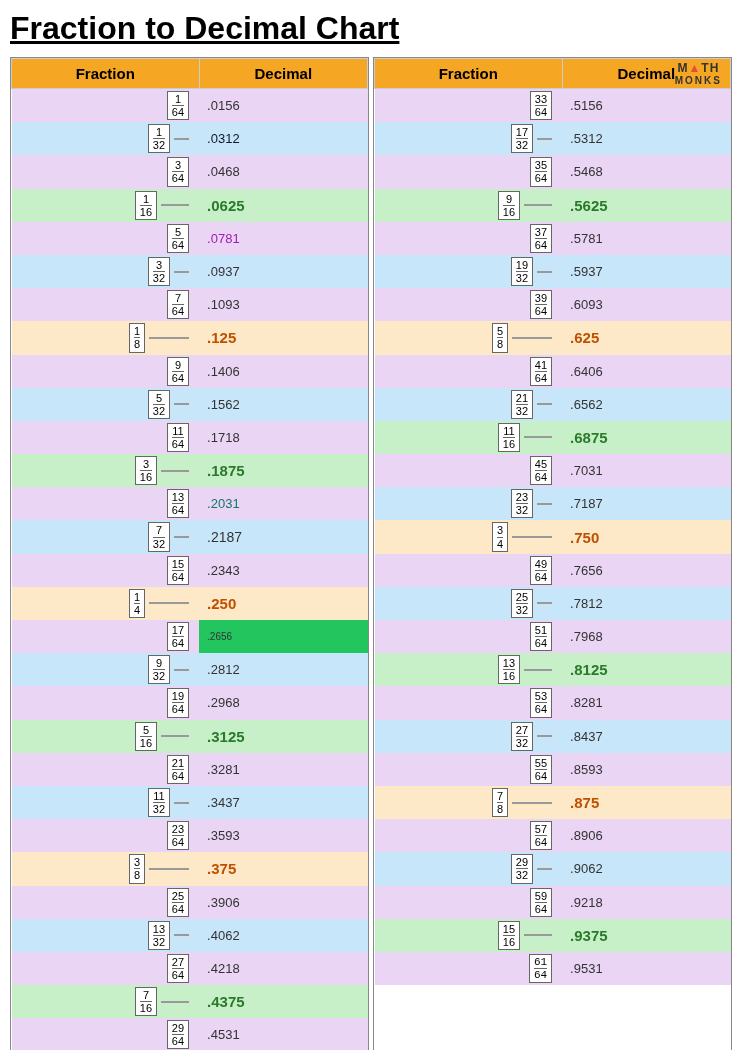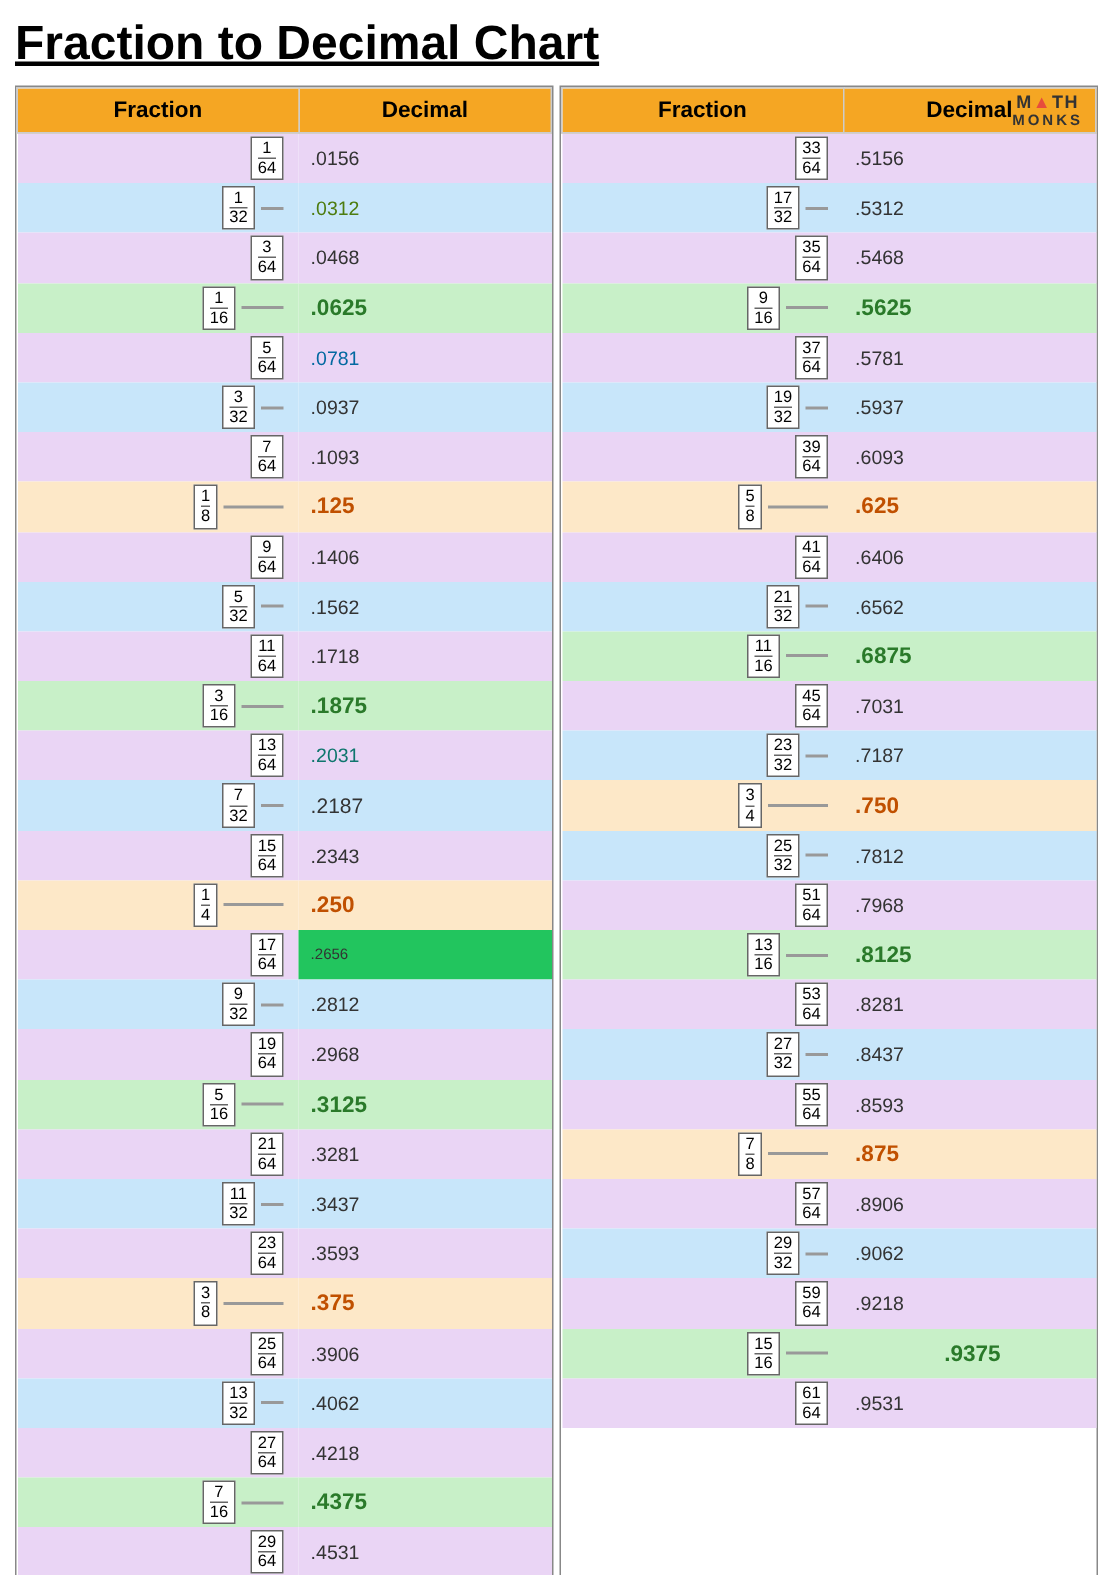--- a/index.html
+++ b/index.html
@@ -109,21 +109,21 @@
           <tr>
             <td style="background: rgb(200, 230, 250); text-align: right; padding-right: 10px; vertical-align: middle; height: 28px;">
               <div style="display: flex; align-items: center; justify-content: flex-end; gap: 4px;">
                 <span class="fraction-box">
     <span class="numer">1</span>
     <span class="denom">32</span>
   </span>
                 <span style="display: inline-block; width: 15px; height: 2px; background: rgb(153, 153, 153); vertical-align: middle;"></span>
               </div>
             </td>
-            <td style="background: rgb(200, 230, 250); text-align: left; padding-left: 8px; vertical-align: middle; color: #4d7c0f; font-weight: normal; font-size: 13px; margin-top: 48px;">.0312</td>
+            <td style="background: rgb(200, 230, 250); text-align: left; padding-left: 8px; vertical-align: middle; color: #0f172a; font-weight: normal; font-size: 13px; margin-top: 48px;">.0312</td>
           </tr>
           <tr>
             <td style="background: rgb(234, 213, 245); text-align: right; padding-right: 10px; vertical-align: middle; height: 28px;">
               <div style="display: flex; align-items: center; justify-content: flex-end; gap: 4px;">
                 <span class="fraction-box">
     <span class="numer">3</span>
     <span class="denom">64</span>
   </span>
               </div>
             </td>
@@ -143,21 +143,21 @@
           </tr>
           <tr>
             <td style="background: rgb(234, 213, 245); text-align: right; padding-right: 10px; vertical-align: middle; height: 28px;">
               <div style="display: flex; align-items: center; justify-content: flex-end; gap: 4px;">
                 <span class="fraction-box">
     <span class="numer">5</span>
     <span class="denom">64</span>
   </span>
               </div>
             </td>
-            <td style="background: rgb(234, 213, 245); text-align: left; padding-left: 8px; vertical-align: middle; color: #0369a1; font-weight: normal; font-size: 13px;">.0781</td>
+            <td style="background: rgb(234, 213, 245); text-align: left; padding-left: 8px; vertical-align: middle; color: #a21caf; font-weight: normal; font-size: 13px;">.0781</td>
           </tr>
           <tr>
             <td style="background: rgb(200, 230, 250); text-align: right; padding-right: 10px; vertical-align: middle; height: 28px;">
               <div style="display: flex; align-items: center; justify-content: flex-end; gap: 4px;">
                 <span class="fraction-box">
     <span class="numer">3</span>
     <span class="denom">32</span>
   </span>
                 <span style="display: inline-block; width: 15px; height: 2px; background: rgb(153, 153, 153); vertical-align: middle;"></span>
               </div>
@@ -597,20 +597,31 @@
                 <span class="fraction-box">
     <span class="numer">3</span>
     <span class="denom">4</span>
   </span>
                 <span style="display: inline-block; width: 40px; height: 2px; background: rgb(153, 153, 153); vertical-align: middle;"></span>
               </div>
             </td>
             <td style="background: rgb(253, 232, 200); text-align: left; padding-left: 8px; vertical-align: middle; color: rgb(192, 80, 0); font-weight: bold; font-size: 15px;">.750</td>
           </tr>
           <tr>
+            <td style="background: rgb(234, 213, 245); text-align: right; padding-right: 10px; vertical-align: middle; height: 28px;">
+              <div style="display: flex; align-items: center; justify-content: flex-end; gap: 4px;">
+                <span class="fraction-box">
+    <span class="numer">49</span>
+    <span class="denom">64</span>
+  </span>
+              </div>
+            </td>
+            <td style="background: rgb(234, 213, 245); text-align: left; padding-left: 8px; vertical-align: middle; color: rgb(51, 51, 51); font-weight: normal; font-size: 13px;">.7656</td>
+          </tr>
+          <tr>
             <td style="background: rgb(200, 230, 250); text-align: right; padding-right: 10px; vertical-align: middle; height: 28px;">
               <div style="display: flex; align-items: center; justify-content: flex-end; gap: 4px;">
                 <span class="fraction-box">
     <span class="numer">25</span>
     <span class="denom">32</span>
   </span>
                 <span style="display: inline-block; width: 15px; height: 2px; background: rgb(153, 153, 153); vertical-align: middle;"></span>
               </div>
             </td>
             <td style="background: rgb(200, 230, 250); text-align: left; padding-left: 8px; vertical-align: middle; color: rgb(51, 51, 51); font-weight: normal; font-size: 13px;">.7812</td>
@@ -721,24 +732,24 @@
           <tr>
             <td style="background: rgb(200, 240, 200); text-align: right; padding-right: 10px; vertical-align: middle; height: 28px;">
               <div style="display: flex; align-items: center; justify-content: flex-end; gap: 4px;">
                 <span class="fraction-box">
     <span class="numer">15</span>
     <span class="denom">16</span>
   </span>
                 <span style="display: inline-block; width: 28px; height: 2px; background: rgb(153, 153, 153); vertical-align: middle;"></span>
               </div>
             </td>
-            <td style="background: rgb(200, 240, 200); text-align: center; padding-left: 8px; vertical-align: middle; color: rgb(42, 122, 42); font-weight: bold; font-size: 15px;">.9375</td>
-          </tr>
-          <tr>
-            <td style="background: rgb(234, 213, 245); text-align: right; padding-right: 10px; vertical-align: middle; height: 28px;">
+            <td style="background: rgb(200, 240, 200); text-align: left; padding-left: 8px; vertical-align: middle; color: rgb(42, 122, 42); font-weight: bold; font-size: 15px;">.9375</td>
+          </tr>
+          <tr>
+            <td style="background: rgb(234, 213, 245); text-align: right; padding-right: 10px; vertical-align: middle; height: 28px; font-family: Liberation Mono, monospace;">
               <div style="display: flex; align-items: center; justify-content: flex-end; gap: 4px;">
                 <span class="fraction-box">
     <span class="numer">61</span>
     <span class="denom">64</span>
   </span>
               </div>
             </td>
             <td style="background: rgb(234, 213, 245); text-align: left; padding-left: 8px; vertical-align: middle; color: rgb(51, 51, 51); font-weight: normal; font-size: 13px;">.9531</td>
           </tr>
         </tbody>

